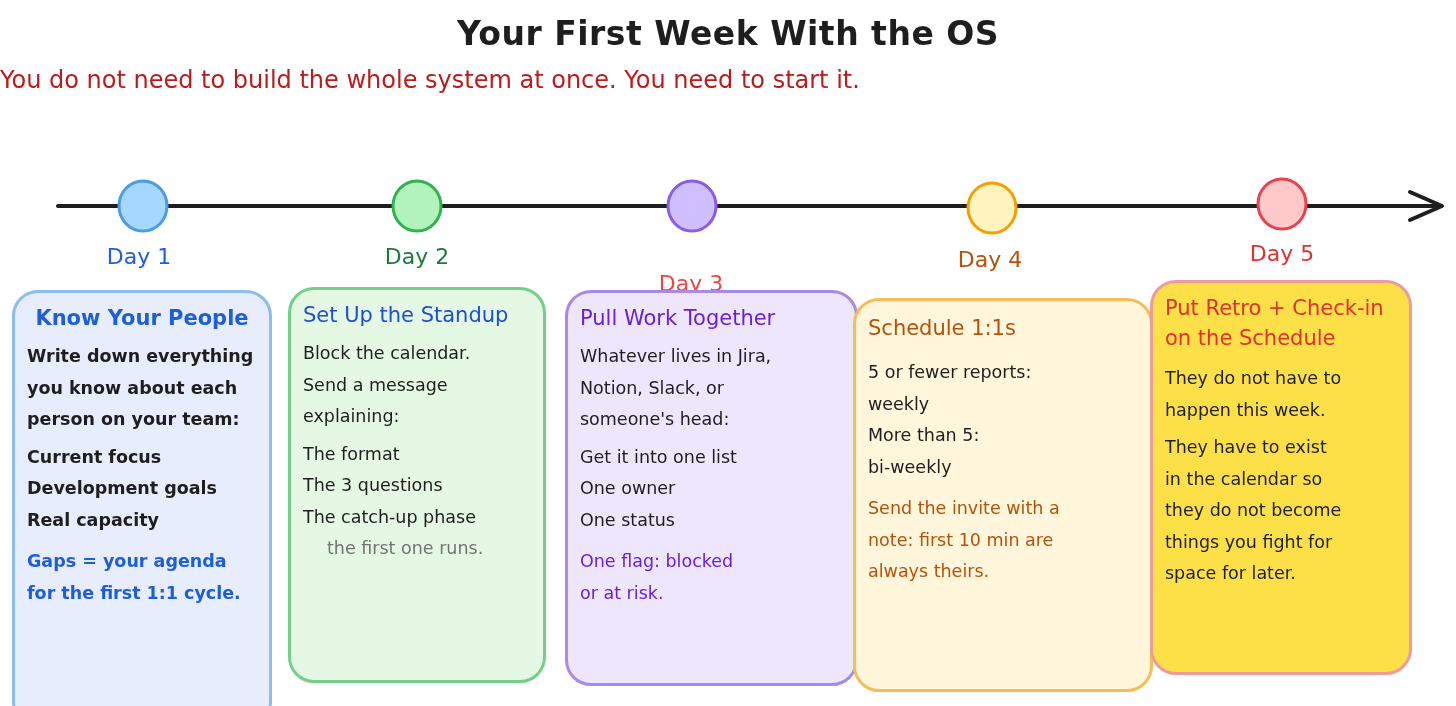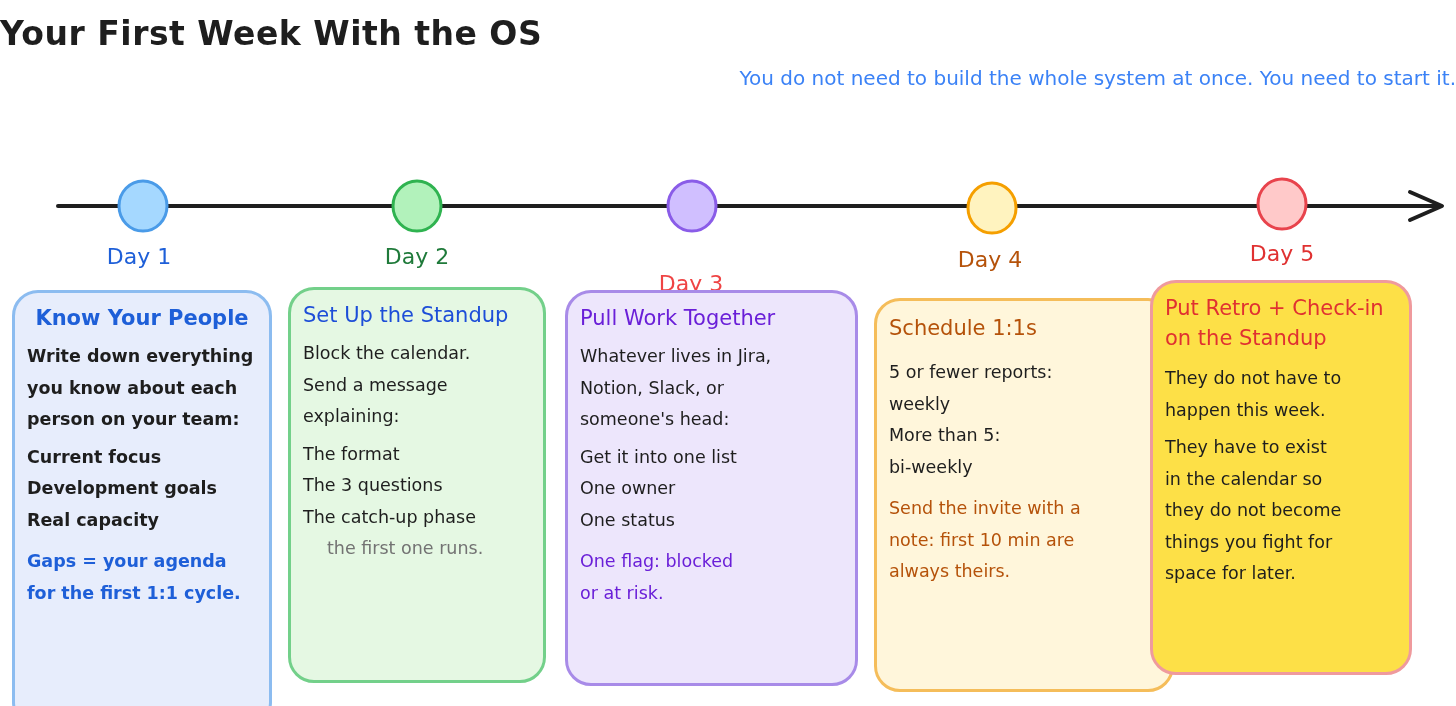--- a/index.html
+++ b/index.html
@@ -1,21 +1,21 @@
 <!DOCTYPE html>
 <html><head>
   <meta charset="utf-8">
   <style>
     html, body { margin: 0; padding: 0; background: #ffffff; }
     body { width: 1456px; height: 706px; position: relative; overflow: hidden;
            font-family: "DejaVu Sans", sans-serif; color: #1e1e1e; }
-    .title { position: absolute; left: 0; right: 0; top: 14px; 
+    .title { position: absolute; left: 0; right: 0; top: 14px; text-align: center;
              font-size: 33px; font-weight: bold; letter-spacing: 0.5px; color: #1e1e1e; }
-    .subtitle { position: absolute; left: 0; right: 0; top: 66px; text-align: right;
-                font-size: 20px; color: #3b82f6; }
+    .subtitle { position: absolute; left: 0; right: 0; top: 66px; text-align: left;
+                font-size: 24px; color: #b91c1c; }
     svg.timeline { position: absolute; left: 0; top: 170px; }
     .day-label { position: absolute; font-size: 22px; text-align: center; width: 120px; }
     .card { position: absolute; box-sizing: border-box; border-radius: 26px;
             border: 3px solid; padding: 10px 12px; }
     .card-title { font-size: 21px; margin-bottom: 8px; line-height: 30px; }
     .card-line { font-size: 17.5px; line-height: 31.5px; white-space: nowrap; }
     .gap { height: 6px; }
     .accent { margin-top: 10px; }
   </style>
 </head>
@@ -71,35 +71,35 @@
   <div class="card-line">Notion, Slack, or</div>
   <div class="card-line">someone's head:</div>
   <div class="gap"></div>
   <div class="card-line">Get it into one list</div>
   <div class="card-line">One owner</div>
   <div class="card-line">One status</div>
   <div class="card-line accent" style="color:#6a1fd8;">One flag: blocked</div>
   <div class="card-line" style="color:#6a1fd8;">or at risk.</div>
 </div>
 
-<div class="card" style="left:874px; top:298px; width:300px; height:394px; background:#fff6db; border-color:#f5bd5a; padding-top:12px;">
+<div class="card" style="left:853px; top:298px; width:300px; height:394px; background:#fff6db; border-color:#f5bd5a; padding-top:12px;">
   <div class="card-title" style="color:#b5520a; margin-bottom:14px;">Schedule 1:1s</div>
   <div class="card-line">5 or fewer reports:</div>
   <div class="card-line">weekly</div>
   <div class="card-line">More than 5:</div>
   <div class="card-line">bi-weekly</div>
   <div class="card-line accent" style="color:#b5520a;">Send the invite with a</div>
   <div class="card-line" style="color:#b5520a;">note: first 10 min are</div>
   <div class="card-line" style="color:#b5520a;">always theirs.</div>
 </div>
 
 <div class="card" style="left:1150px; top:280px; width:262px; height:395px; background:#fde047; border-color:#ef9a9d;">
   <div class="card-title" style="color:#e03131; margin-bottom:10px;">
     <div>Put Retro + Check-in</div>
-    <div>on the Standup</div>
+    <div>on the Schedule</div>
   </div>
   <div class="card-line">They do not have to</div>
   <div class="card-line">happen this week.</div>
   <div class="gap"></div>
   <div class="card-line">They have to exist</div>
   <div class="card-line">in the calendar so</div>
   <div class="card-line">they do not become</div>
   <div class="card-line">things you fight for</div>
   <div class="card-line">space for later.</div>
 </div>

